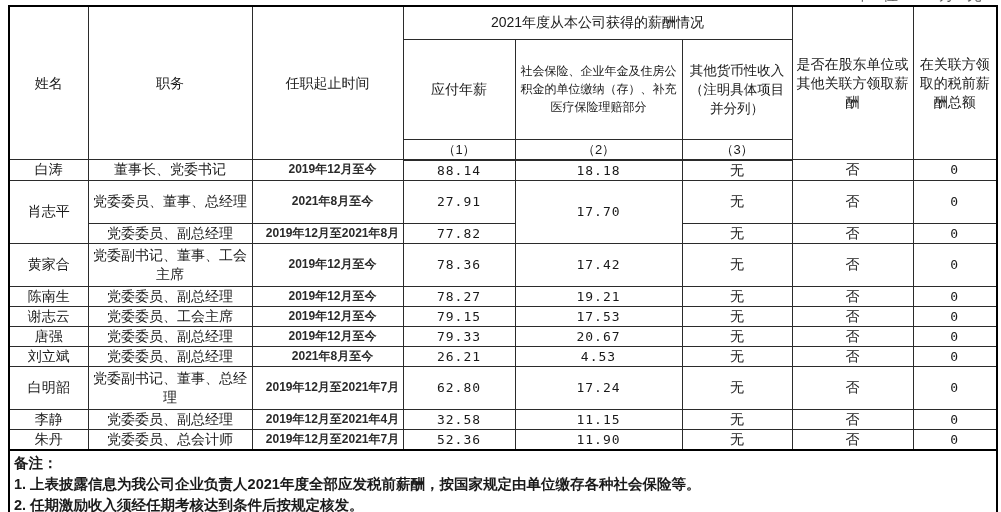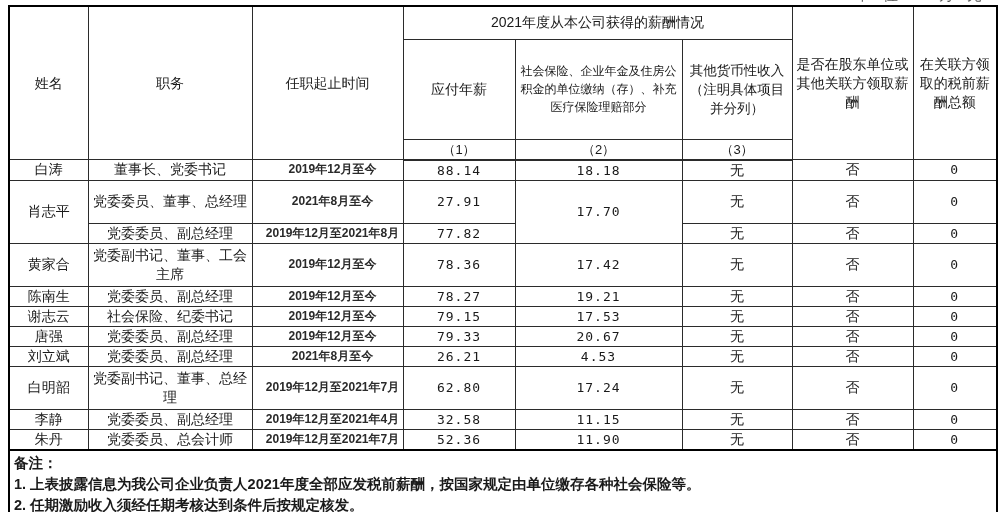--- a/index.html
+++ b/index.html
@@ -171,21 +171,21 @@
       <td class="date">2019年12月至今</td>
       <td class="amount">78.27</td>
       <td class="amount">19.21</td>
       <td class="plain">无</td>
       <td class="plain">否</td>
       <td class="amount">0</td>
     </tr>
 
     <tr class="r-single">
       <td class="plain">谢志云</td>
-      <td class="plain">社会保险、纪委书记</td>
+      <td class="plain">党委委员、工会主席</td>
       <td class="date">2019年12月至今</td>
       <td class="amount">79.15</td>
       <td class="amount">17.53</td>
       <td class="plain">无</td>
       <td class="plain">否</td>
       <td class="amount">0</td>
     </tr>
 
     <tr class="r-single">
       <td class="plain">唐强</td>

